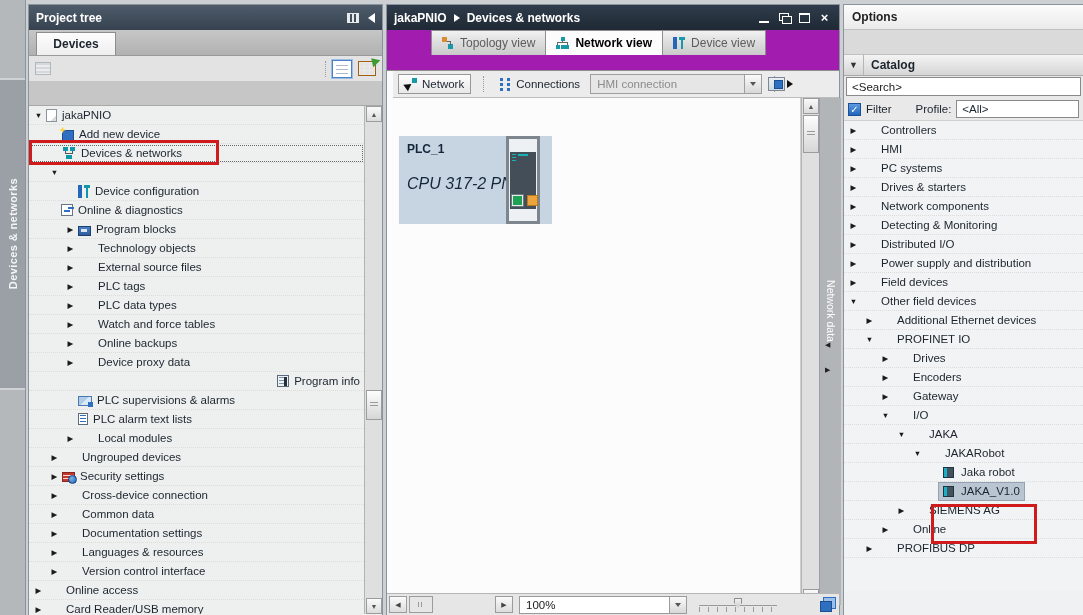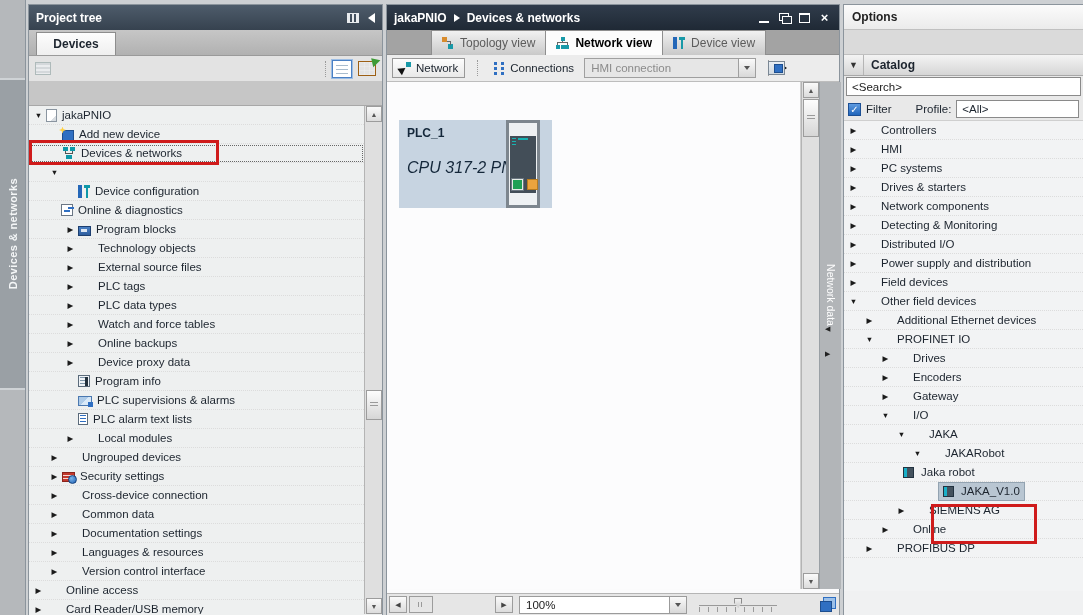--- a/index.html
+++ b/index.html
@@ -58,27 +58,27 @@
   
   .vsb{position:absolute;right:0;top:0;bottom:0;width:18px;background:#dfdfdf;border-left:1px solid #b4b4b4;}
   .sbtn{position:absolute;left:1px;width:16px;height:16px;background:linear-gradient(180deg,#fafafa,#dcdcdc);border:1px solid #9c9c9c;color:#555;font-size:7px;text-align:center;line-height:15px;}
   .sbtn.up{top:0;} .sbtn.dn{bottom:0;}
   .sthumb{position:absolute;left:1px;width:16px;background:linear-gradient(180deg,#fdfdfd,#d6d6d6);border:1px solid #9c9c9c;}
   .sthumb::after{content:"";position:absolute;left:3px;right:3px;top:50%;height:5px;margin-top:-3px;background:repeating-linear-gradient(#9a9a9a 0 1px,transparent 1px 3px);}
 
   
   .editor{left:386px;width:454px;background:#fbfbfc;}
   .crumb{display:flex;align-items:center;gap:7px;}
-  .etabs{height:25px;background:#a3a3a3;border-bottom:1px solid #8e8e8e;display:flex;padding-left:45px;}
+  .etabs{height:41px;background:#a21caf;border-bottom:1px solid #8e8e8e;display:flex;padding-left:45px;}
   .etab{height:25px;display:flex;align-items:center;gap:6px;justify-content:center;border:1px solid #8e8e8e;border-bottom:none;background:linear-gradient(180deg,#f1f1f1,#c9c9c9);color:#5c5c5c;font-size:12px;padding:0 10px;margin-left:-1px;}
   .etab.active{background:#fcfcfc;color:#000;font-weight:bold;}
   .i-topo{width:12px;height:12px;background:linear-gradient(#d88c2e,#d88c2e) 0 0/5px 5px,linear-gradient(#666,#666) 4px 4px/5px 1px,linear-gradient(#666,#666) 8px 4px/1px 4px,linear-gradient(#1899a8,#1899a8) 6px 7px/5px 5px;background-repeat:no-repeat;}
   .i-netv{width:13px;height:12px;background:linear-gradient(#1899a8,#1899a8) 4.5px 0/4px 4px,linear-gradient(#666,#666) 6px 4px/1px 2px,linear-gradient(#666,#666) 1px 5px/11px 1px,linear-gradient(#666,#666) 1px 5px/1px 3px,linear-gradient(#666,#666) 11px 5px/1px 3px,linear-gradient(#1899a8,#1899a8) 0 8px/4px 4px,linear-gradient(#1899a8,#1899a8) 4.5px 8px/4px 4px,linear-gradient(#1899a8,#1899a8) 9px 8px/4px 4px;background-repeat:no-repeat;}
   .i-devv{width:12px;height:12px;background:linear-gradient(#2467b8,#2467b8) 0 0/4px 12px,linear-gradient(#1899a8,#1899a8) 6px 0/6px 3px,linear-gradient(#1899a8,#1899a8) 8px 3px/2px 9px;background-repeat:no-repeat;}
-  .etools{height:27px;background:#ececec;border-bottom:1px solid #bdbdbd;display:flex;align-items:center;padding:0 5px;gap:6px;position:relative;}
+  .etools{height:27px;background:#ececec;border-bottom:1px solid #bdbdbd;display:flex;align-items:center;padding:0 5px;gap:6px;position:relative;margin-left:6px;}
   .btn-net{display:flex;align-items:center;gap:5px;height:20px;padding:0 6px;background:linear-gradient(180deg,#fdfdfd,#e8e8e8);border:1px solid #989898;}
   .i-netbtn{width:12px;height:12px;position:relative;}
   .i-netbtn::before{content:"";position:absolute;right:0;top:0;width:5px;height:5px;background:#1899a8;}
   .i-netbtn::after{content:"";position:absolute;left:0;bottom:0;width:0;height:0;border-left:7px solid #111;border-top:4px solid transparent;border-bottom:4px solid transparent;transform:rotate(-35deg);}
   .btn-conn{display:flex;align-items:center;gap:6px;padding:0 4px;}
   .i-conn{width:10px;height:13px;border-left:3px dotted #2f6fc2;border-right:3px dotted #2f6fc2;}
   .combo{height:20px;background:#e6e6e6;border:1px solid #9f9f9f;display:flex;align-items:center;width:172px;}
   .combo .val{flex:1;padding:0 6px;color:#8b8b8b;font-size:11.5px;white-space:nowrap;overflow:hidden;}
   .combo .dd{width:17px;height:100%;border-left:1px solid #9f9f9f;background:linear-gradient(180deg,#fafafa,#d8d8d8);display:flex;align-items:center;justify-content:center;}
   .combo .dd i{width:0;height:0;border-left:3.5px solid transparent;border-right:3.5px solid transparent;border-top:4px solid #555;}
@@ -279,21 +279,21 @@
             <span class="lbl">Online backups</span>
           </span>
         </div>
         <div class="trow" style="padding-left: 36px;">
           <span class="exp">▶</span>
           <span class="rowbody">
             <span class="ico ic-f c-proxy"></span>
             <span class="lbl">Device proxy data</span>
           </span>
         </div>
-        <div class="trow" style="padding-left: 36px;">
+        <div class="trow" style="padding-left: 36px; justify-content: flex-end;">
           <span class="exp"></span>
           <span class="rowbody">
             <span class="ico ic-pinfo"></span>
             <span class="lbl">Program info</span>
           </span>
         </div>
         <div class="trow" style="padding-left: 36px;">
           <span class="exp"></span>
           <span class="rowbody">
             <span class="ico ic-sup"></span>
@@ -624,21 +624,21 @@
             <span class="lbl">JAKA</span>
           </span>
         </div>
         <div class="trow" style="padding-left: 68px;">
           <span class="exp">▼</span>
           <span class="rowbody">
             <span class="ico ic-f c-dev"></span>
             <span class="lbl">JAKARobot</span>
           </span>
         </div>
-        <div class="trow" style="padding-left: 44px;">
+        <div class="trow" style="padding-left: 84px;">
           <span class="exp"></span>
           <span class="rowbody">
             <span class="ico ic-m"></span>
             <span class="lbl">Jaka robot</span>
           </span>
         </div>
         <div class="trow selected" style="padding-left: 84px;">
           <span class="exp"></span>
           <span class="rowbody">
             <span class="ico ic-m"></span>

